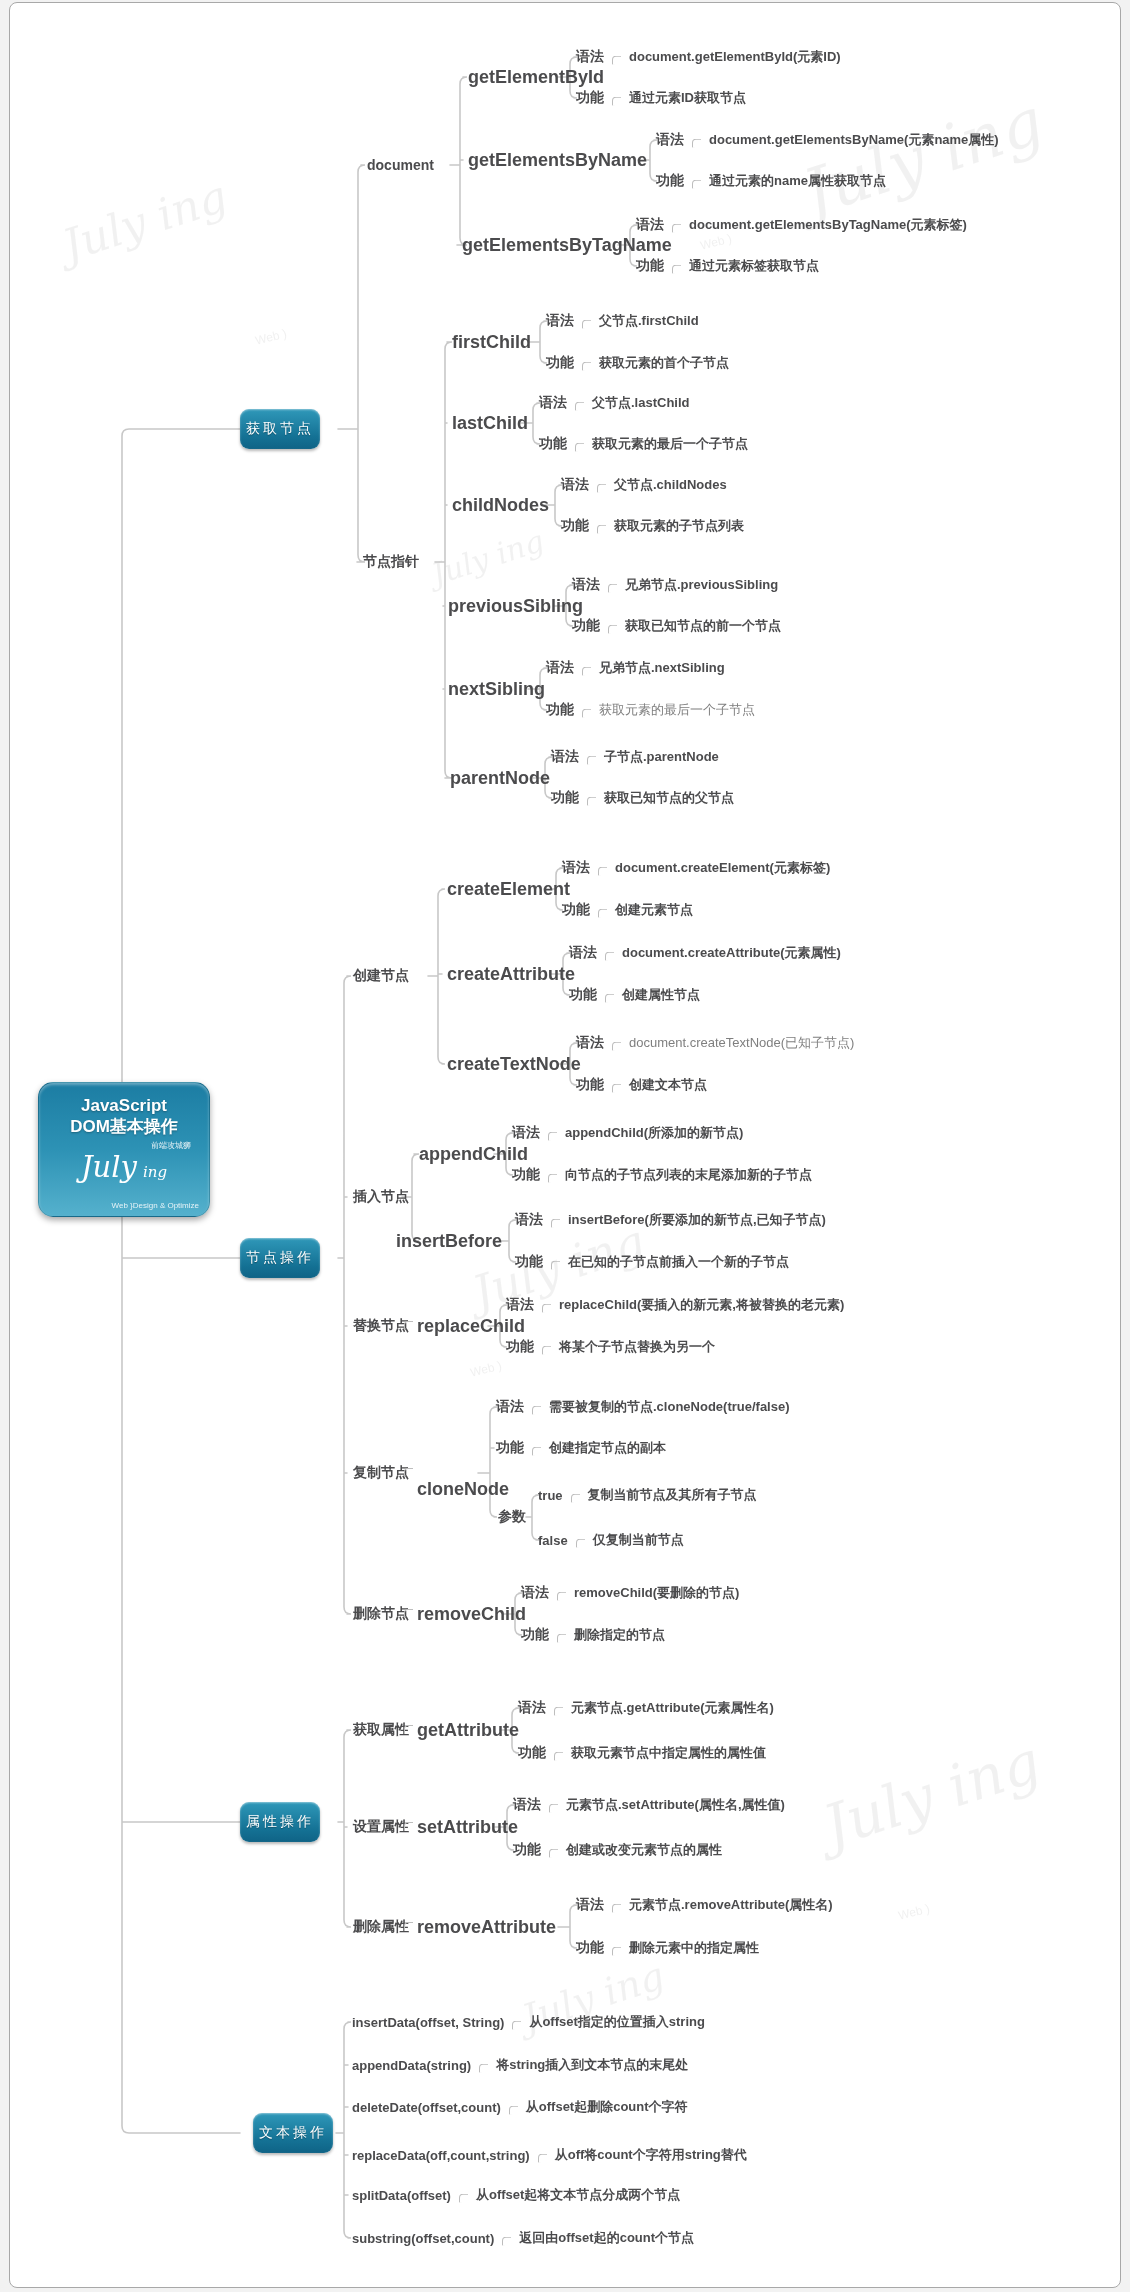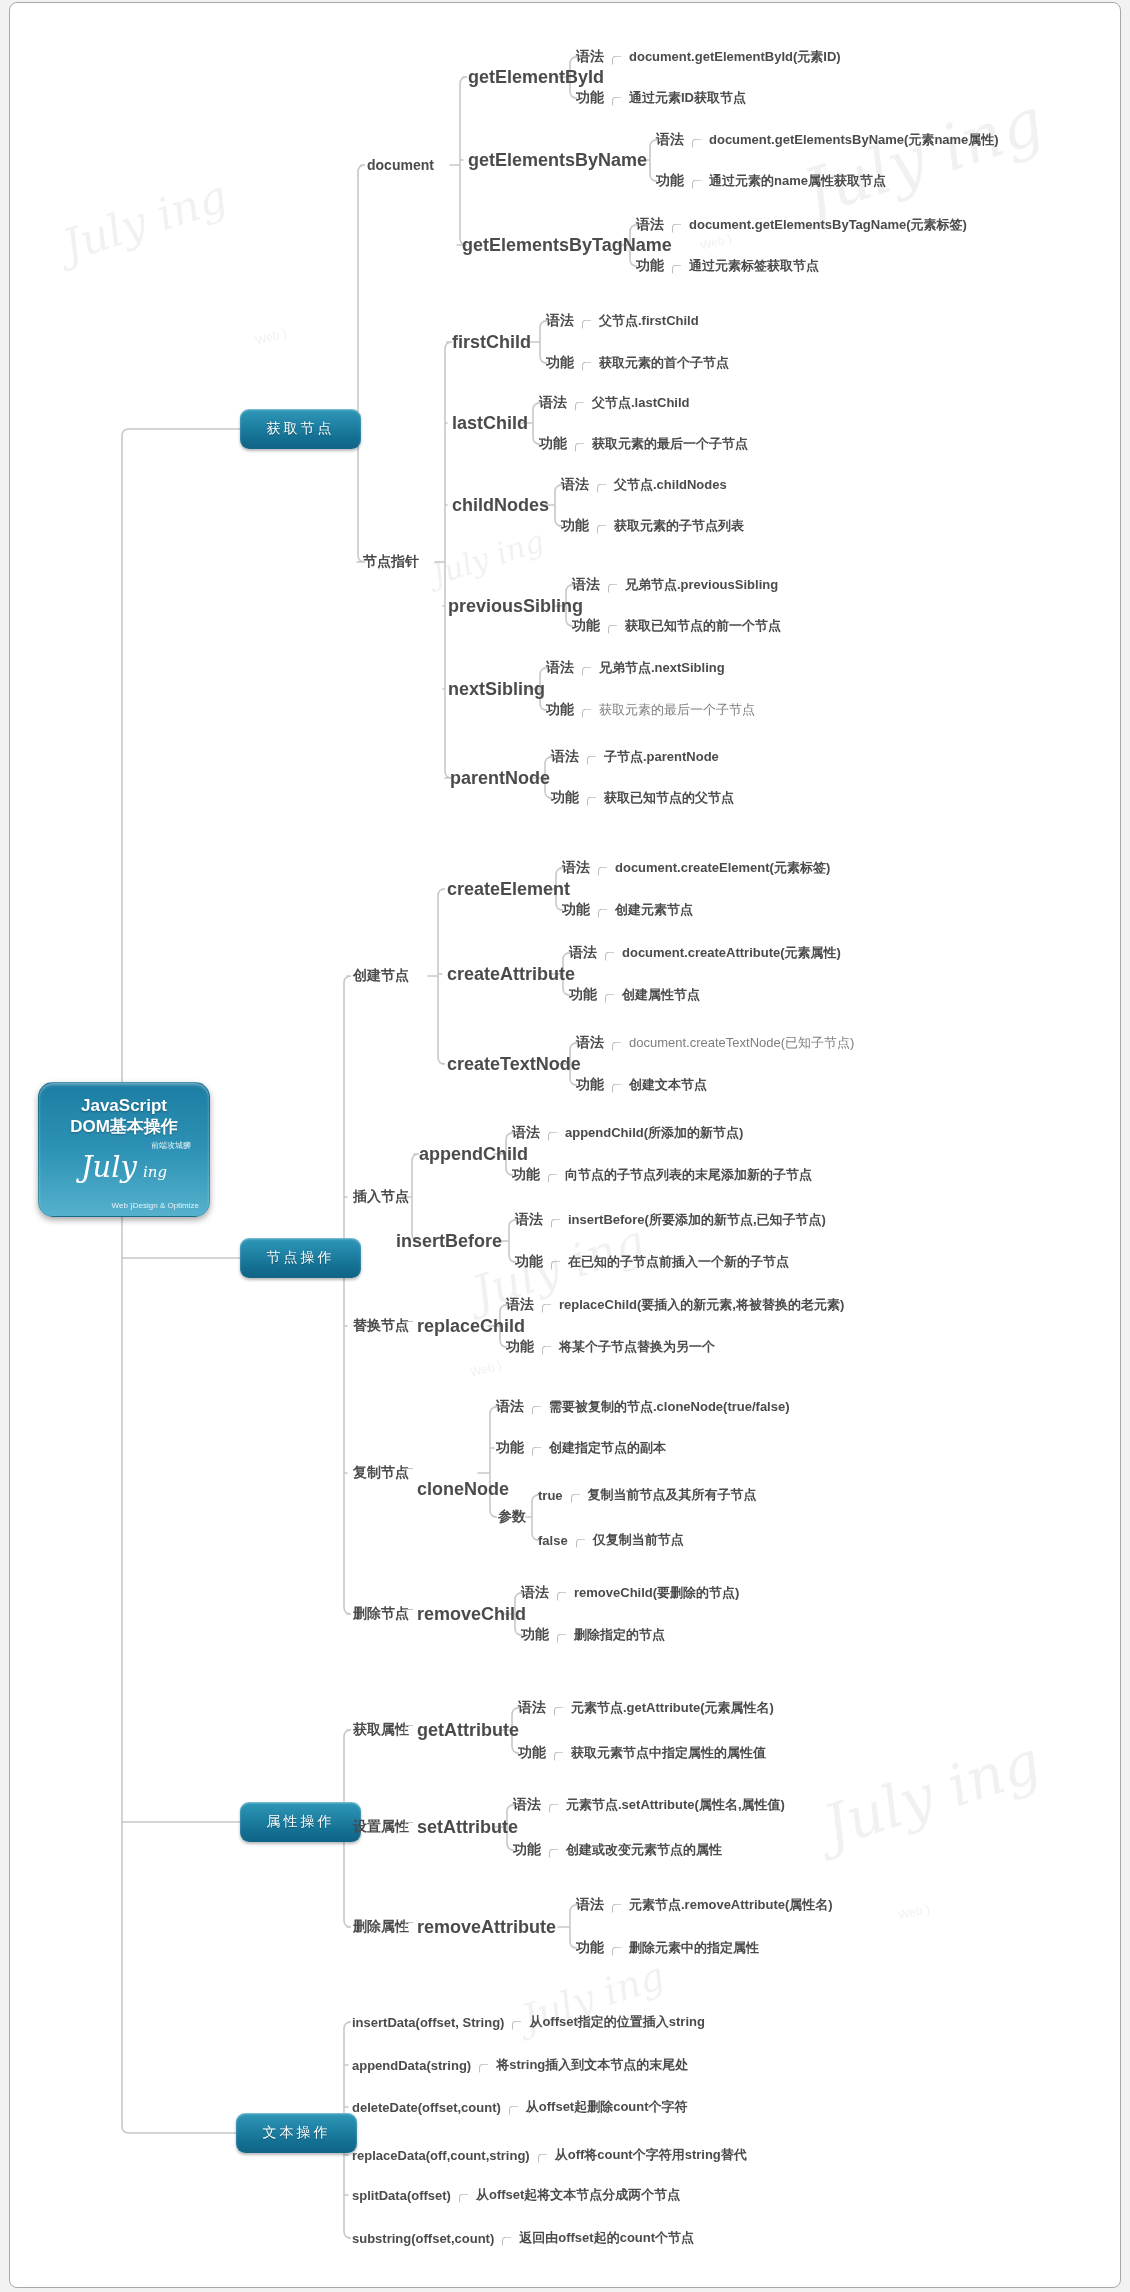--- a/index.html
+++ b/index.html
@@ -20,21 +20,21 @@
   .row{position:absolute;z-index:2;transform:translateY(-52%);display:flex;align-items:center;
        white-space:nowrap;}
   .row .k{font-weight:700;color:#4b4b4d;font-size:14px;}
   .row .k.lt{font-size:13px;}
   .row .v{font-weight:700;color:#4b4b4d;font-size:13px;margin-left:8px;}
   .row .elbow{margin-left:8px;}
   .elbow{display:inline-block;width:8px;height:8px;border-left:1.5px solid #bdbdbd;
          border-top:1.5px solid #bdbdbd;border-top-left-radius:4px;transform:translateY(3px);flex:0 0 auto;}
   .elbow.abs{position:absolute;z-index:2;transform:none;}
   .light{font-weight:400 !important;color:#7f7f7f !important;}
-  .branch-box{position:absolute;z-index:2;width:121px;height:40px;transform:translateY(-50%);
+  .branch-box{position:absolute;z-index:2;width:80px;height:40px;transform:translateY(-50%);
       border-radius:9px;background:linear-gradient(180deg,#2f98b9 0%,#147194 70%,#0f6386 100%);
       box-shadow:0 2px 3px rgba(0,0,0,.28), inset 0 1px 2px rgba(255,255,255,.45);
       display:flex;align-items:center;justify-content:center;}
   .branch-box .box-label{color:#fff;font-size:14px;letter-spacing:3px;
       text-shadow:0 1px 1px rgba(0,0,0,.3);}
   .center-node{position:absolute;z-index:3;left:38px;top:1082px;width:170px;height:133px;
       border-radius:15px;background:linear-gradient(180deg,#1c7da3 0%,#2d92b5 50%,#55b1cd 100%);
       box-shadow:0 3px 6px rgba(0,0,0,.35), inset 0 2px 3px rgba(255,255,255,.35);
       border:1px solid rgba(0,0,0,.15);color:#fff;text-align:center;}
   .cn-title{font-size:17px;font-weight:700;line-height:21px;text-shadow:0 1px 2px rgba(0,0,0,.3);}
@@ -329,21 +329,21 @@
       <div class="row" style="left: 576px; top: 1905px;">
         <span class="k">语法</span>
         <span class="elbow"></span>
         <span class="v">元素节点.removeAttribute(属性名)</span>
       </div>
       <div class="row" style="left: 576px; top: 1948px;">
         <span class="k">功能</span>
         <span class="elbow"></span>
         <span class="v">删除元素中的指定属性</span>
       </div>
-      <div class="branch-box" style="left: 236px; top: 2133px;">
+      <div class="branch-box" style="left: 253px; top: 2133px;">
         <span class="box-label">文本操作</span>
       </div>
       <div class="row" style="left: 352px; top: 2022px;">
         <span class="k lt">insertData(offset, String)</span>
         <span class="elbow"></span>
         <span class="v">从offset指定的位置插入string</span>
       </div>
       <div class="row" style="left: 352px; top: 2065px;">
         <span class="k lt">appendData(string)</span>
         <span class="elbow"></span>

